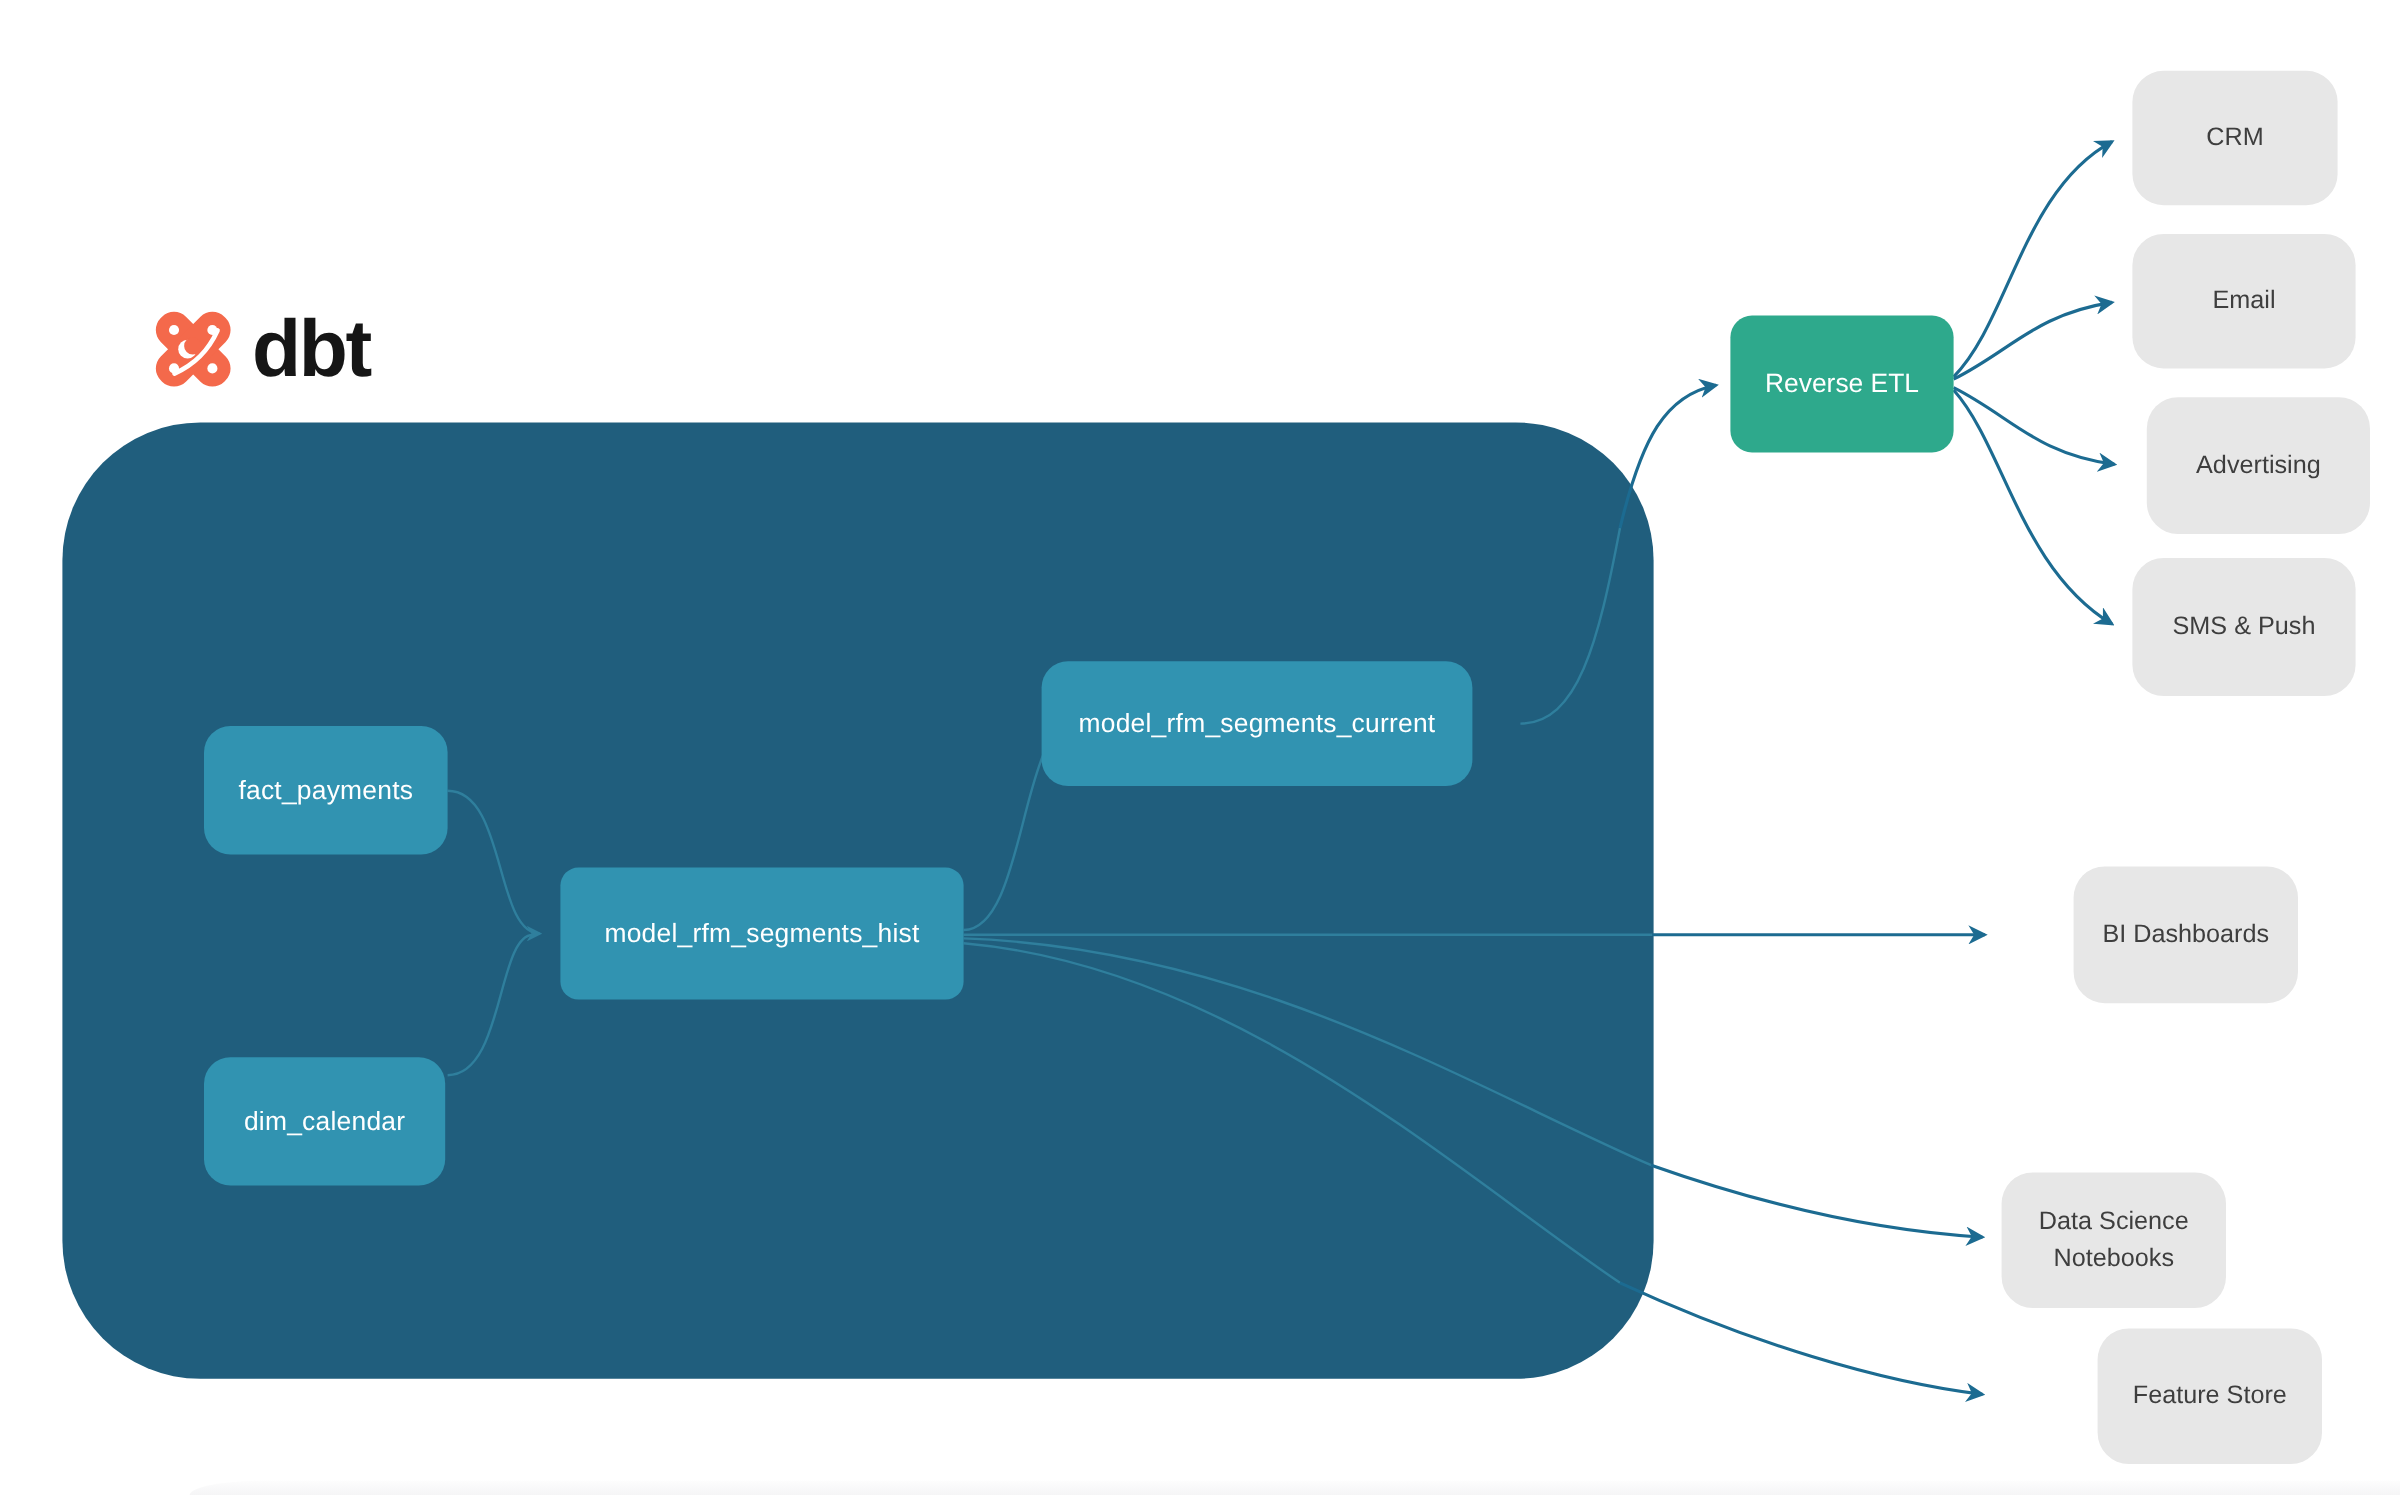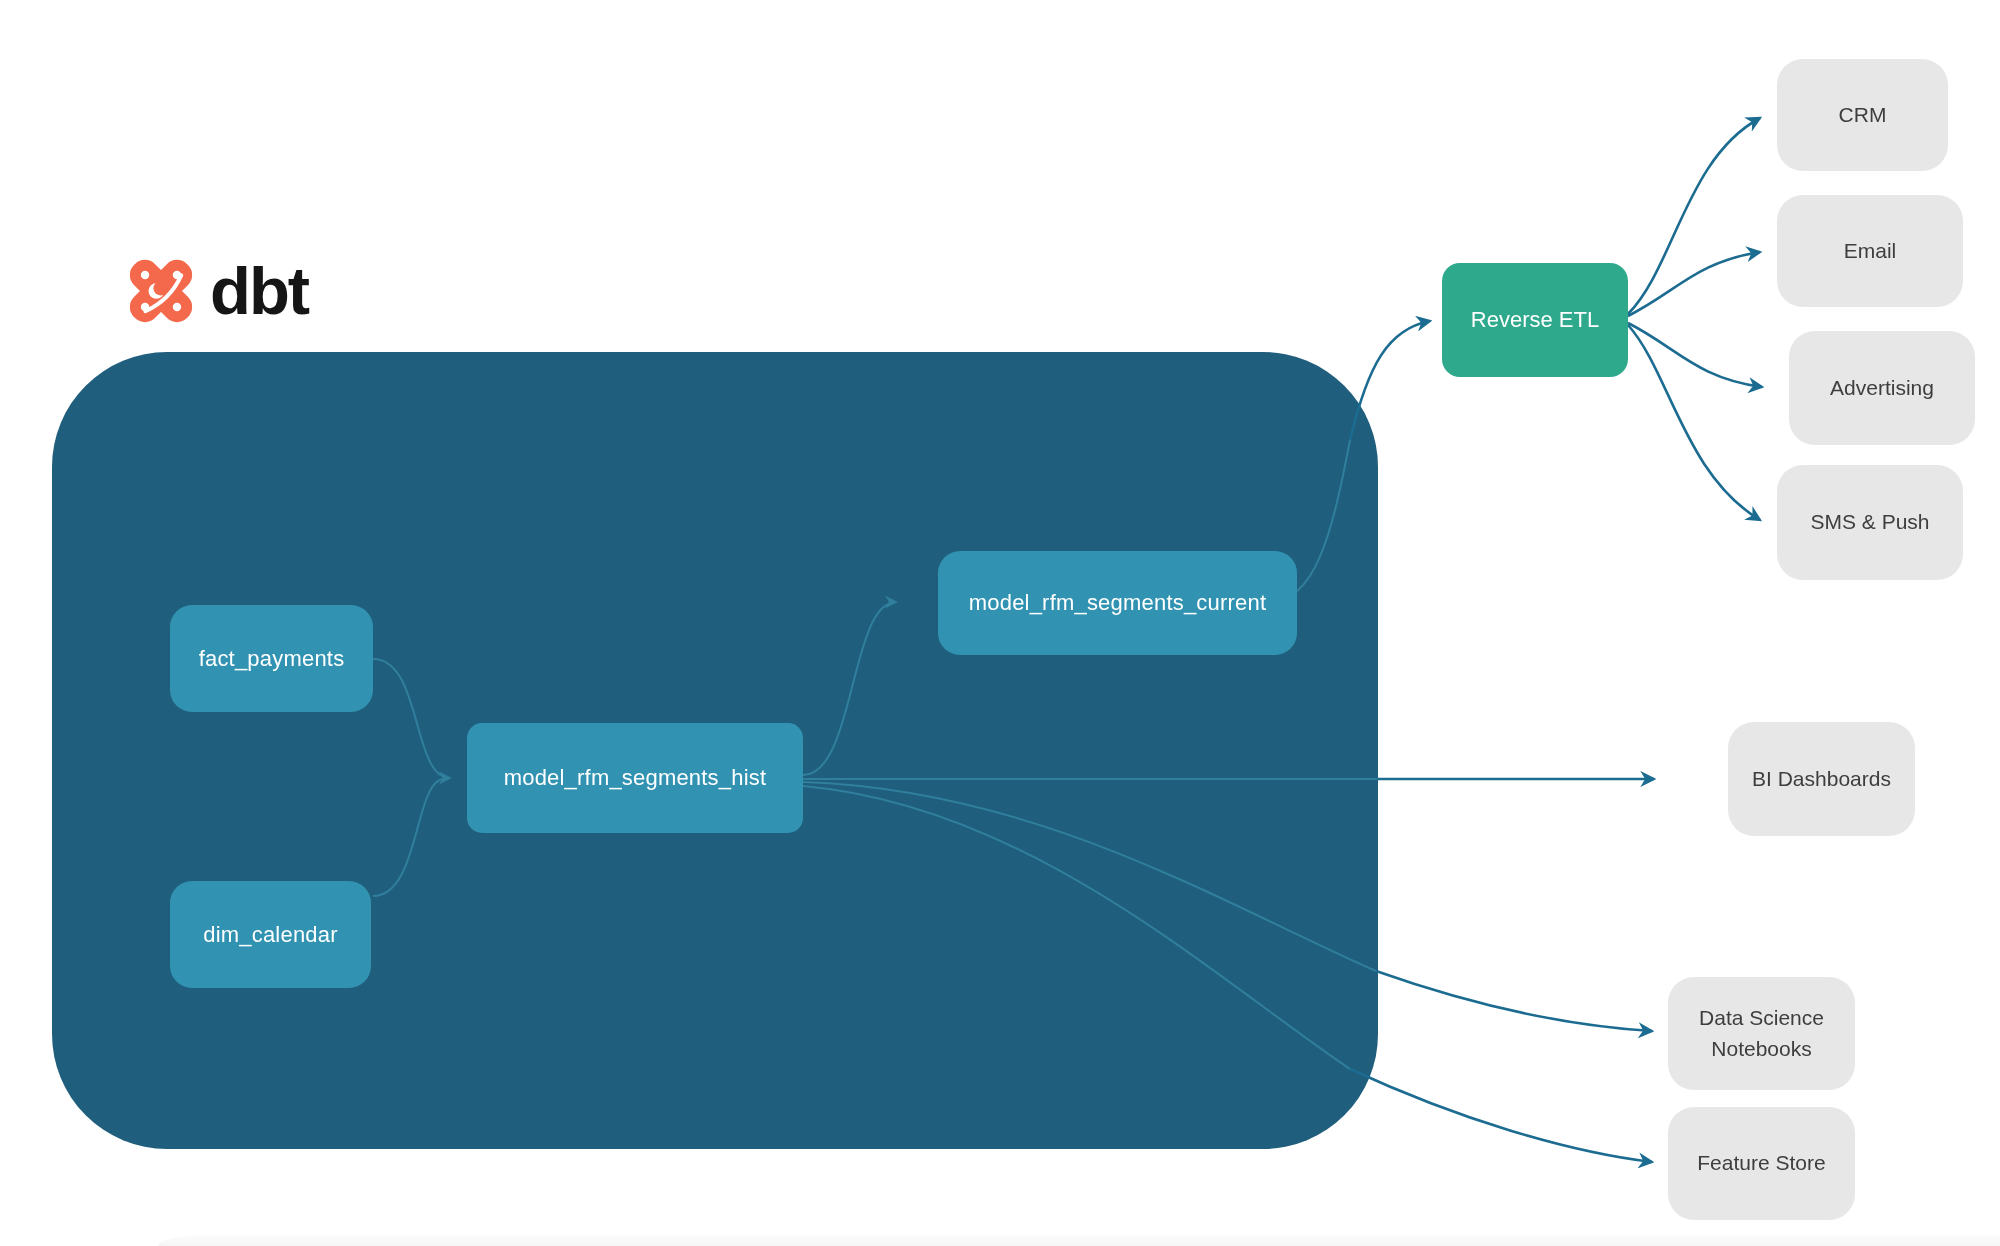--- a/index.html
+++ b/index.html
@@ -97,33 +97,33 @@
     <path class="edge-outer" d="M 1376 971 C 1478 1007, 1568 1026, 1652 1031" marker-end="url(#arrow-outer)"></path>
     <path class="edge-outer" d="M 1350 1069 C 1458 1119, 1568 1152, 1652 1162" marker-end="url(#arrow-outer)"></path>
   </svg>
 
   <div class="node node-model" style="left:170px;top:605px;width:203px;height:107px;">fact_payments</div>
 
   <div class="node node-model" style="left:170px;top:843px;width:201px;height:107px;margin-top:38px;">dim_calendar</div>
 
   <div class="node node-model" style="left:467px;top:723px;width:336px;height:110px;border-radius:15px;">model_rfm_segments_hist</div>
 
-  <div class="node node-model" style="left:938px;top:551px;width:359px;height:104px;">model_rfm_segments_current</div>
+  <div class="node node-model" style="left:868px;top:551px;width:359px;height:104px;">model_rfm_segments_current</div>
 
   <div class="node node-etl" style="left:1442px;top:263px;width:186px;height:114px;">Reverse ETL</div>
 
   <div class="node node-dest" style="left:1777px;top:59px;width:171px;height:112px;">CRM</div>
 
   <div class="node node-dest" style="left:1777px;top:195px;width:186px;height:112px;">Email</div>
 
   <div class="node node-dest" style="left:1777px;top:331px;width:186px;height:114px;margin-left:12px;">Advertising</div>
 
   <div class="node node-dest" style="left:1777px;top:465px;width:186px;height:115px;">SMS &amp; Push</div>
 
   <div class="node node-dest" style="left:1728px;top:722px;width:187px;height:114px;text-align:right;">BI Dashboards</div>
 
   <div class="node node-dest" style="left:1668px;top:977px;width:187px;height:113px;">Data Science Notebooks</div>
 
-  <div class="node node-dest" style="left:1668px;top:1107px;width:187px;height:113px;">Feature Store</div>
+  <div class="node node-dest" style="left:1748px;top:1107px;width:187px;height:113px;">Feature Store</div>
 
   <div class="bottom-strip"></div>
 
 </div>
 
 </body></html>

